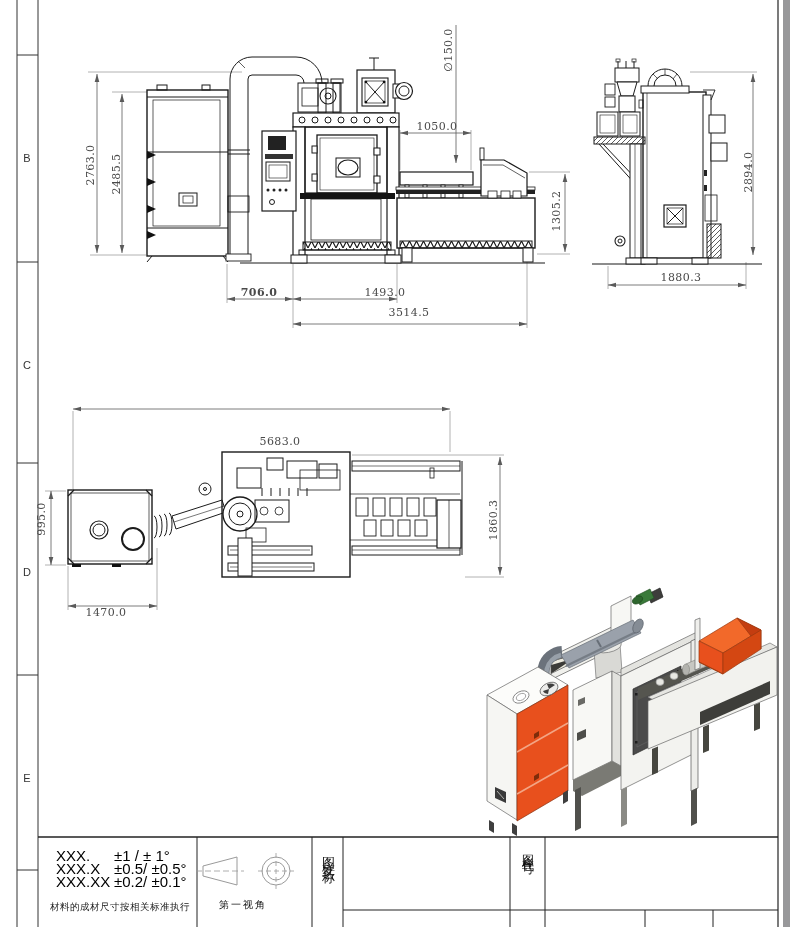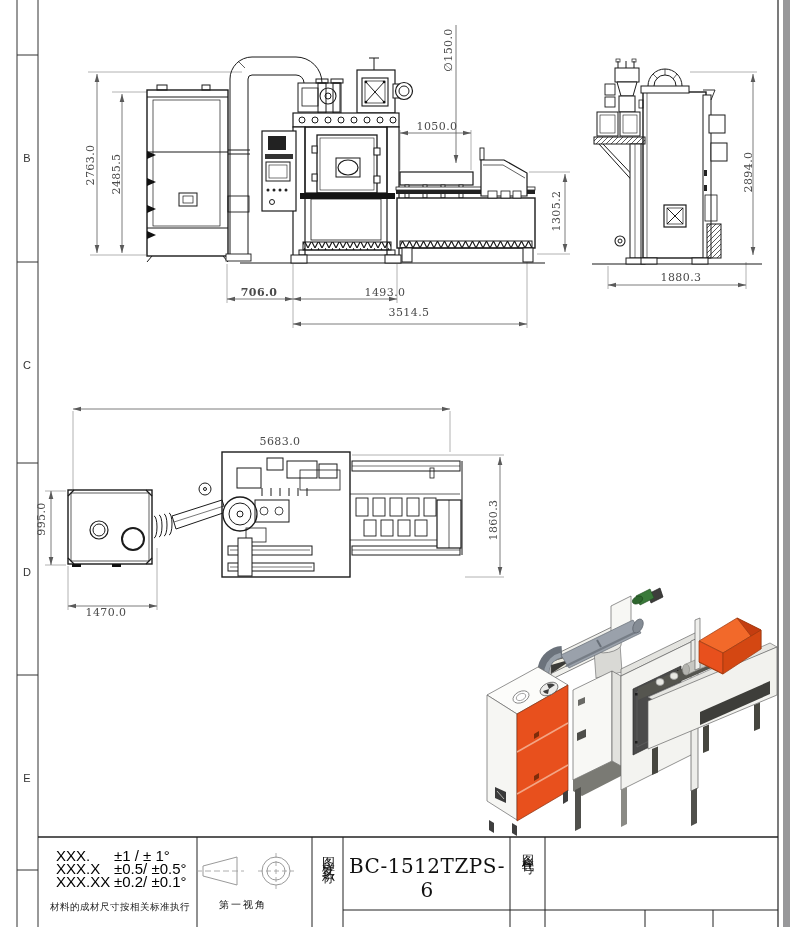--- a/index.html
+++ b/index.html
@@ -485,17 +485,16 @@
     <span class="r">XXX.X</span>
     <span class="v">±0.5/ ±0.5°</span>
   </div>
   <div class="tol-row" style="top:873px;">
     <span class="r">XXX.XX</span>
     <span class="v">±0.2/ ±0.1°</span>
   </div>
   <div class="material-note">材料的成材尺寸按相关标准执行</div>
   <div class="proj-label">第一视角</div>
   <div class="vert-label name-label">图样名称</div>
-  <div class="drawing-name">BC-1512TZPS-6</div>
   <div class="vert-label code-label">图样代号</div>
   <div class="drawing-code"></div>
 
 </div>
 
 </body></html>

